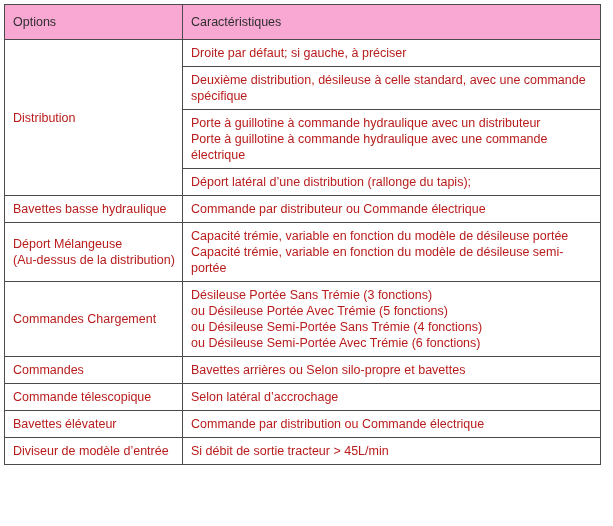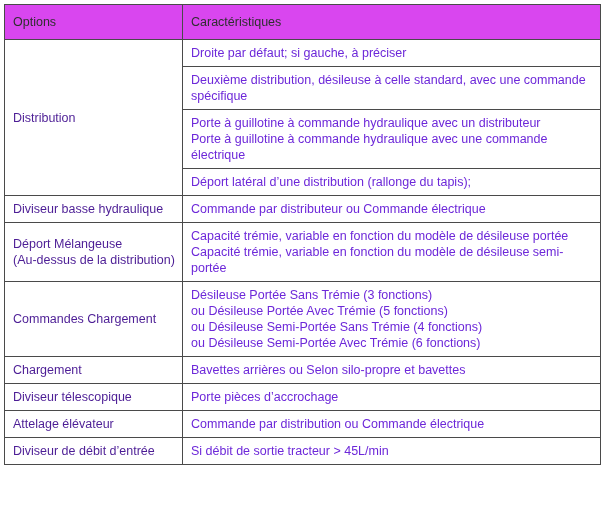--- a/index.html
+++ b/index.html
@@ -36,31 +36,31 @@
   table.spec-table td {
     border: 1px solid #4a4a4a;
     padding: 5px 7px 5px 8px;
     vertical-align: middle;
     text-align: left;
     line-height: 1.28;
     font-weight: normal;
   }
 
   table.spec-table thead th {
-    background: #d946ef;
+    background: #f9a8d4;
     height: 24px;
     color: #2f2f2f;
   }
 
   td.opt-cell {
-    color: #4c1d95;
+    color: #b91c1c;
   }
 
   td.carac-cell {
-    color: #6d28d9;
+    color: #b91c1c;
   }
 
   .multi-line {
     white-space: pre-line;
   }
 </style>
 </head>
 <body>
 
 <div class="table-wrap">
@@ -86,53 +86,53 @@
       </tr>
       <tr>
         <td class="carac-cell multi-line">Porte à guillotine à commande hydraulique avec un distributeur
 Porte à guillotine à commande hydraulique avec une commande électrique</td>
       </tr>
       <tr>
         <td class="carac-cell multi-line">Déport latéral d’une distribution (rallonge du tapis);</td>
       </tr>
 
       <tr>
-        <td class="opt-cell multi-line">Diviseur basse hydraulique</td>
+        <td class="opt-cell multi-line">Bavettes basse hydraulique</td>
         <td class="carac-cell multi-line">Commande par distributeur ou Commande électrique</td>
       </tr>
 
       <tr>
         <td class="opt-cell multi-line">Déport Mélangeuse
 (Au-dessus de la distribution)</td>
         <td class="carac-cell multi-line">Capacité trémie, variable en fonction du modèle de désileuse portée
 Capacité trémie, variable en fonction du modèle de désileuse semi-portée</td>
       </tr>
 
       <tr>
         <td class="opt-cell multi-line">Commandes Chargement</td>
         <td class="carac-cell multi-line">Désileuse Portée Sans Trémie (3 fonctions)
 ou Désileuse Portée Avec Trémie (5 fonctions)
 ou Désileuse Semi-Portée Sans Trémie (4 fonctions)
 ou Désileuse Semi-Portée Avec Trémie (6 fonctions)</td>
       </tr>
 
       <tr>
-        <td class="opt-cell multi-line">Chargement</td>
+        <td class="opt-cell multi-line">Commandes</td>
         <td class="carac-cell multi-line">Bavettes arrières ou Selon silo-propre et bavettes</td>
       </tr>
 
       <tr>
-        <td class="opt-cell multi-line">Diviseur télescopique</td>
-        <td class="carac-cell multi-line">Porte pièces d’accrochage</td>
+        <td class="opt-cell multi-line">Commande télescopique</td>
+        <td class="carac-cell multi-line">Selon latéral d’accrochage</td>
       </tr>
 
       <tr>
-        <td class="opt-cell multi-line">Attelage élévateur</td>
+        <td class="opt-cell multi-line">Bavettes élévateur</td>
         <td class="carac-cell multi-line">Commande par distribution ou Commande électrique</td>
       </tr>
 
       <tr>
-        <td class="opt-cell multi-line">Diviseur de débit d’entrée</td>
+        <td class="opt-cell multi-line">Diviseur de modèle d’entrée</td>
         <td class="carac-cell multi-line">Si débit de sortie tracteur &gt; 45L/min</td>
       </tr>
     </tbody>
   </table>
 </div>
 
 </body></html>

